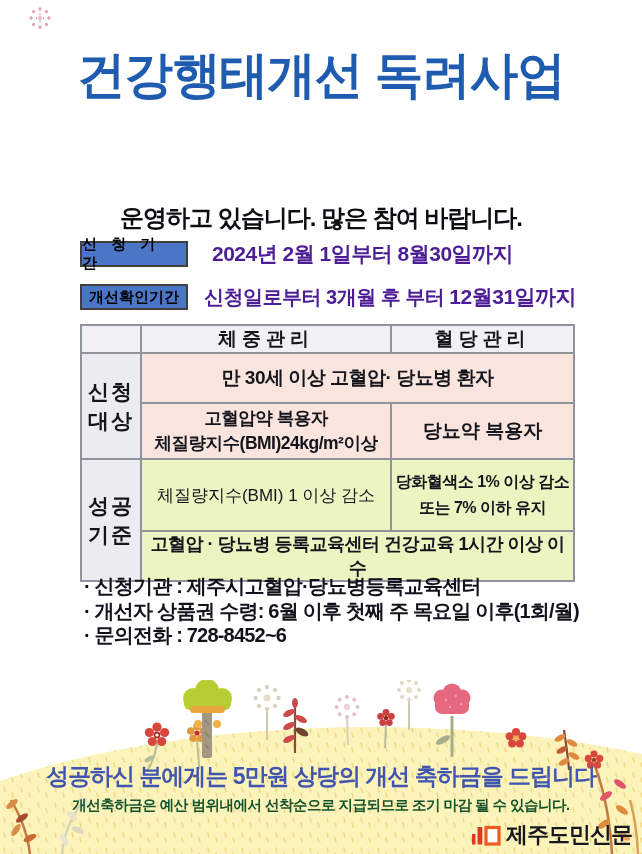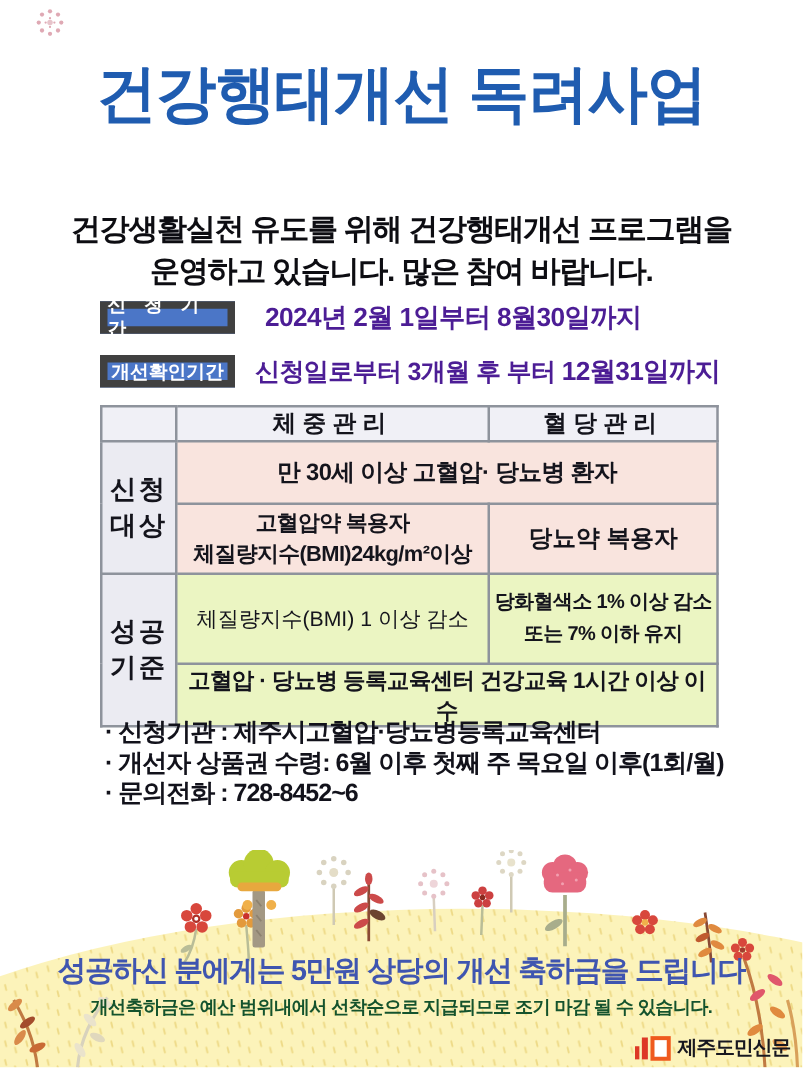--- a/index.html
+++ b/index.html
@@ -10,22 +10,22 @@
   .title{position:absolute;top:42px;left:0;right:0;text-align:center;
          font-size:50px;font-weight:900;color:#1f5cb0;letter-spacing:-1px;
          transform:scaleX(.97);}
   .subtitle{position:absolute;top:167px;left:0;right:0;text-align:center;
             font-size:24px;font-weight:800;color:#0d0d12;line-height:34px;letter-spacing:-1px;}
 
   
   .period-row{position:absolute;left:80px;display:flex;align-items:center;}
   .period-row.first{top:240px;}
   .period-row.second{top:283px;}
-  .badge{width:108px;height:26px;background:#4b76c7;border:6px solid #404040;
-         color:#ffffff;font-weight:800;font-size:15px;display:flex;align-items:center;
+  .badge{width:108px;height:26px;background:#4b76c7;border:2px solid #404040;
+         color:#000000;font-weight:800;font-size:15px;display:flex;align-items:center;
          justify-content:center;box-sizing:border-box;}
   .badge.sp{letter-spacing:5px;}
   .period-text{margin-left:24px;font-size:21px;font-weight:800;color:#4c1d95;letter-spacing:-0.5px;white-space:nowrap;}
   .period-row.second .period-text{margin-left:16px;font-size:20px;}
   .period-text .emph{font-weight:900;font-size:21px;}
 
   
   table.criteria{position:absolute;left:80px;top:324px;width:493px;border-collapse:collapse;
                  table-layout:fixed;}
   table.criteria td{border:2px solid #8e939c;text-align:center;vertical-align:middle;
@@ -48,21 +48,21 @@
   .info .indent{padding-left:104px;}
 
   
   .banner{position:absolute;left:0;top:680px;width:642px;height:174px;}
   .banner svg.illu{position:absolute;left:0;top:0;}
   .banner-main{position:absolute;top:81px;left:0;right:0;text-align:center;
                font-size:23px;font-weight:900;color:#3f55b0;letter-spacing:-1px;}
   .banner-sub{position:absolute;top:116px;left:0;right:0;text-align:center;
               font-size:14.5px;font-weight:700;color:#14532d;letter-spacing:-0.5px;}
   .logo{position:absolute;right:10px;bottom:4px;display:flex;align-items:center;gap:5px;}
-  .logo-text{font-size:16px;font-weight:800;color:#17171f;letter-spacing:-1px;}
+  .logo-text{font-size:22px;font-weight:800;color:#17171f;letter-spacing:-1px;}
 
   .top-dandelion{position:absolute;left:26px;top:4px;}
 </style>
 </head>
 <body>
 
 <div class="page">
 
   <svg class="top-dandelion" width="28" height="28" viewBox="0 0 28 28">
     <g fill="#dfa9b4">
@@ -77,21 +77,21 @@
       <circle cx="14" cy="14" r="2.2" fill="#e7c4cb"></circle>
       <circle cx="14" cy="10.5" r="0.9"></circle>
         <circle cx="17.5" cy="14" r="0.9"></circle>
       <circle cx="14" cy="17.5" r="0.9"></circle>
         <circle cx="10.5" cy="14" r="0.9"></circle>
     </g>
   </svg>
 
   <div class="title">건강행태개선 독려사업</div>
   <div class="subtitle">
-    <span>건강생활실천 유도를 위해 건강행태개선 프로그램을</span><br>
+    <br>
     <span>운영하고 있습니다. 많은 참여 바랍니다.</span>
   </div>
 
   <div class="period-row first">
     <span class="badge sp">신 청 기 간</span>
     <span class="period-text">2024년 2월 1일부터 8월30일까지</span>
   </div>
 
   <div class="period-row second">
     <span class="badge">개선확인기간</span>

